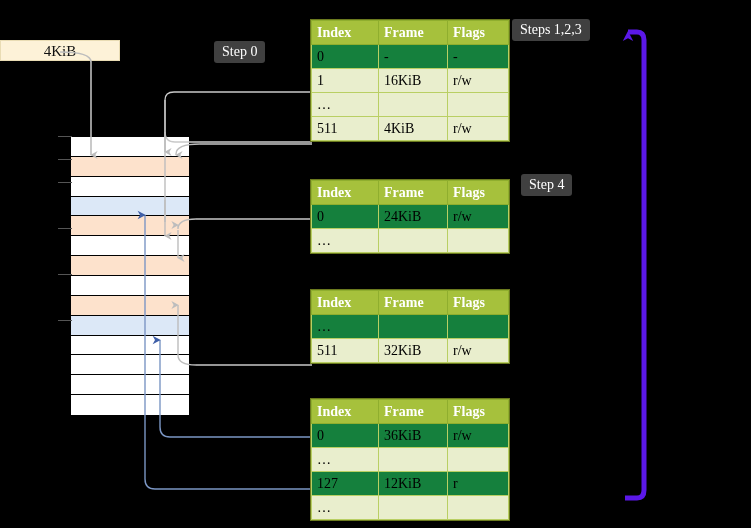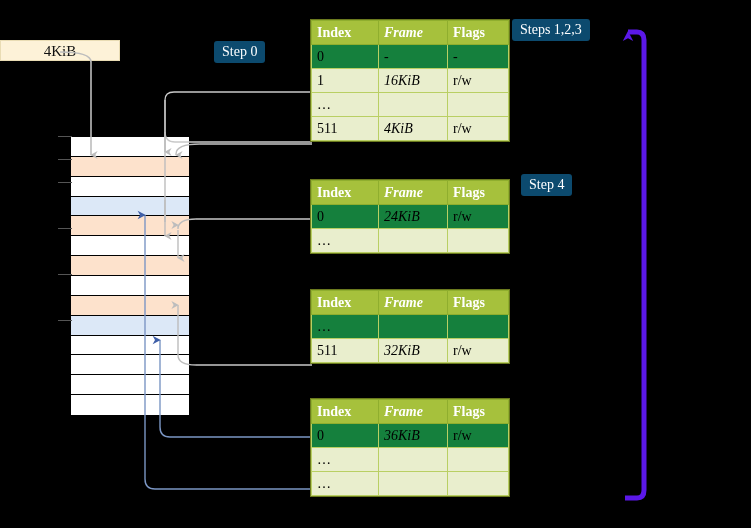--- a/index.html
+++ b/index.html
@@ -8,21 +8,21 @@
 
   .canvas{position:absolute;left:0;top:0;width:751px;height:528px;}
 
   
   svg.links{position:absolute;left:0;top:0;width:751px;height:528px;pointer-events:none;}
 
   
   .badge{position:absolute;color:#fff;font-size:14px;line-height:17px;
          padding:2px 8px 3px 8px;border-radius:3px;white-space:nowrap;
          font-family:"Liberation Serif", serif;}
-  .badge.red{background:#0c4a6e;}
+  .badge.red{background:#404040;}
   .badge.blue{background:#5b18e8;}
 
   
   .memlabel{position:absolute;background:#fdf2d8;border:1px solid #e9dcb4;
             text-align:center;font-size:15px;line-height:20px;color:#111;
             box-sizing:border-box;}
 
   
   .memcol{position:absolute;box-sizing:border-box;border:1px solid #000;}
   .memrow{position:absolute;left:0;box-sizing:border-box;
@@ -38,21 +38,21 @@
           font-family:"Liberation Serif", serif;font-size:14px;
           background:#15803d;box-shadow:0 0 0 1px #6b7a1e;}
   .ptable th{background:#a6c13c;color:#ffffff;font-weight:bold;
              text-align:left;padding:2px 5px;font-size:14px;
              border:1px solid #8fae2e;line-height:19px;}
   .ptable td{border:1px solid #b9cf63;padding:2px 5px;line-height:19px;
              color:#000;height:19px;}
   .ptable tr.alt td{background:#e9eecd;}
   .ptable td.hl{background:#f7f3a0;}
   .c-index{width:56px;}
-  .c-frame{width:58px;font-style:italic;}
+  .c-frame{width:58px;}
   .c-flags{width:50px;}
 </style>
 </head>
 <body>
 
 <div class="canvas">
 
   <div class="memlabel" style="left:0px;top:40px;width:120px;height:21px;">4KiB</div>
 
   <div class="badge red" style="left:188px;top:41px;margin-left:26px;">Step 0</div>
@@ -218,20 +218,25 @@
         <tr>
           <td class="c-index">0</td>
           <td class="c-frame">36KiB</td>
           <td class="c-flags">r/w</td>
         </tr>
         <tr class="alt">
           <td class="c-index">…</td>
           <td class="c-frame"></td>
           <td class="c-flags"></td>
         </tr>
+        <tr>
+          <td class="c-index">127</td>
+          <td class="c-frame">12KiB</td>
+          <td class="c-flags">r</td>
+        </tr>
         <tr class="alt">
           <td class="c-index">…</td>
           <td class="c-frame"></td>
           <td class="c-flags"></td>
         </tr>
       </tbody>
   </table>
 
 </div>
 

